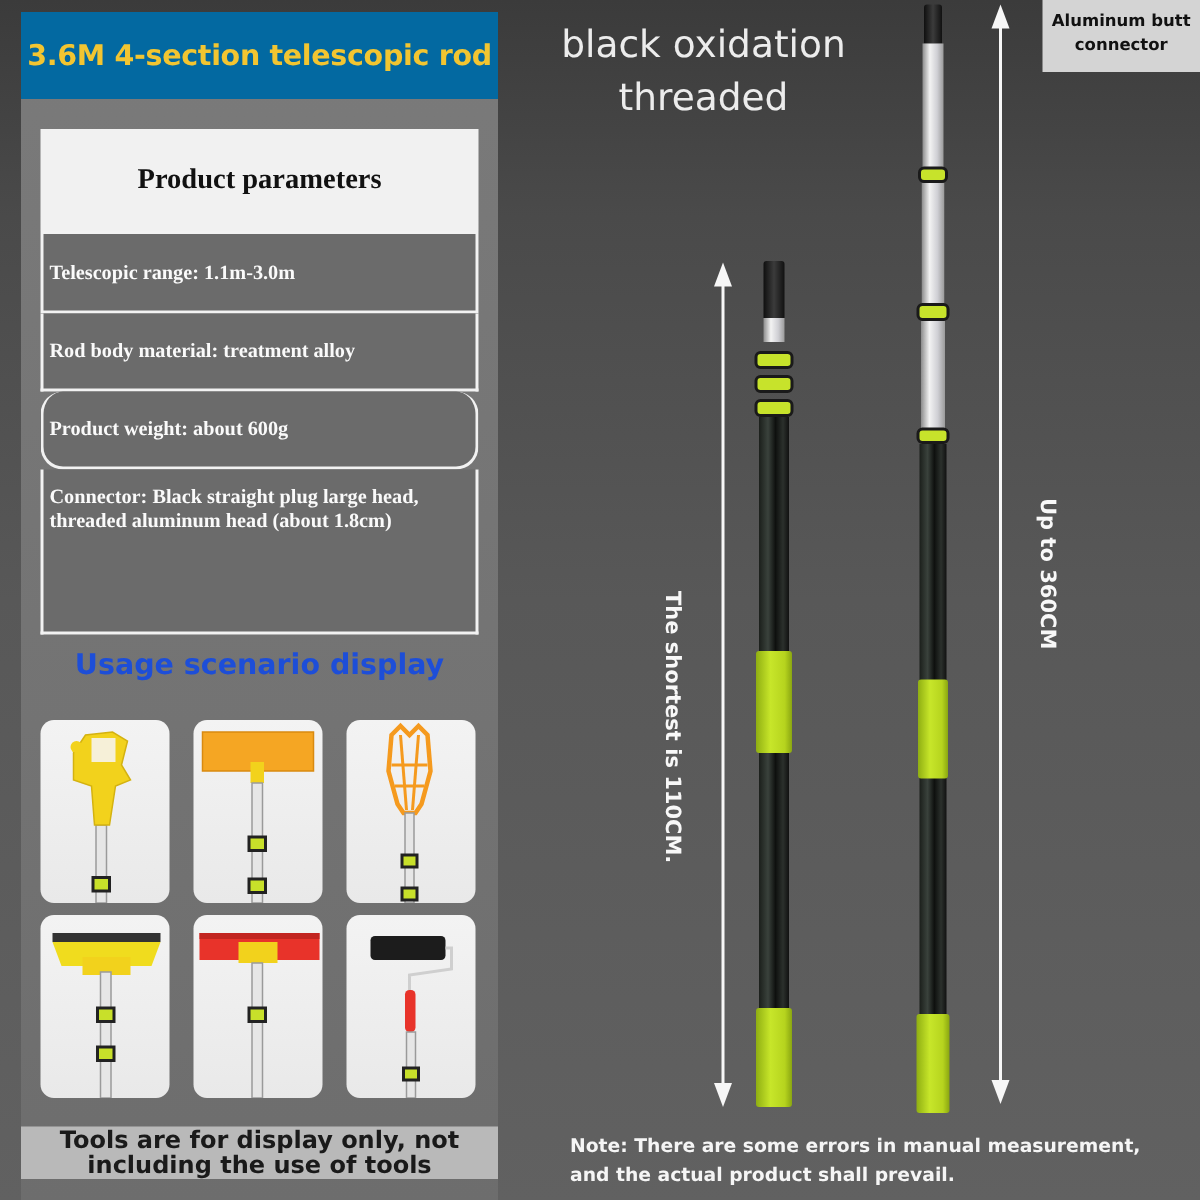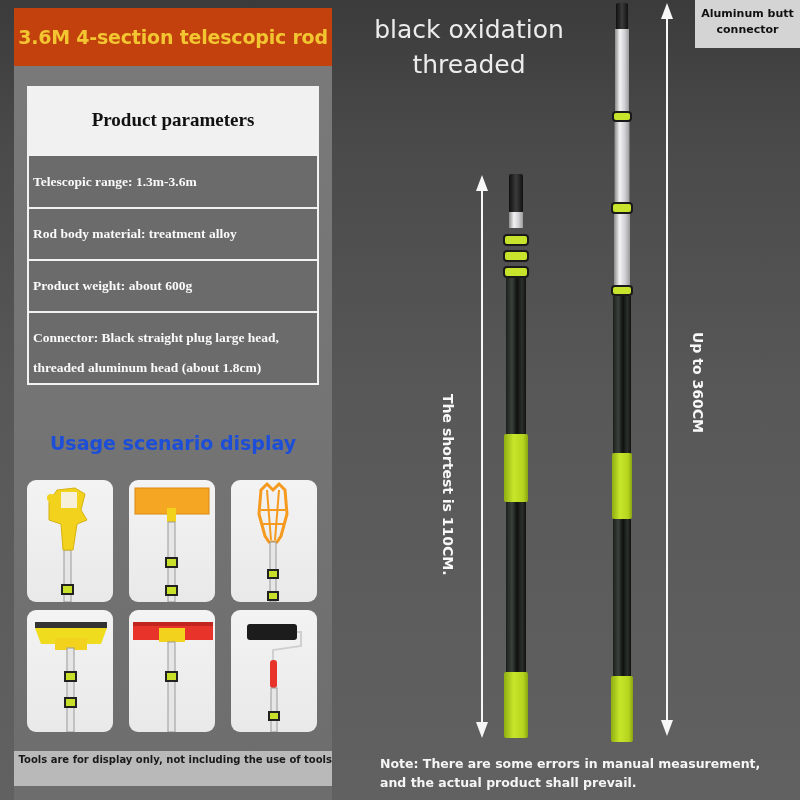--- a/index.html
+++ b/index.html
@@ -8,21 +8,21 @@
     position: relative;
     font-family: "DejaVu Sans", sans-serif;
     background: linear-gradient(180deg, #3b3b3b 0%, #4a4a4a 18%, #585858 50%, #616161 100%);
   }
   .left-panel {
     position: absolute; left: 14px; top: 8px; width: 318px; height: 792px;
     background: linear-gradient(180deg, #7a7a7a 0%, #737373 60%, #6d6d6d 100%);
   }
   .title-bar {
     position: absolute; left: 14px; top: 8px; width: 318px; height: 58px;
-    background: #c2410c;
+    background: #0369a1;
     display: flex; align-items: center; justify-content: center;
   }
   .title-bar span {
     color: #f2c531; font-weight: bold; font-size: 19px; letter-spacing: -0.2px;
   }
   .params {
     position: absolute; left: 27px; top: 86px; width: 292px; height: 326px; font-family: Liberation Serif, serif;
   }
   .params-head {
     height: 68px; background: #f1f1f1;
@@ -31,38 +31,38 @@
   }
   .param-row {
     border: 2px solid #f2f2f2; border-top: none;
     background: #6b6b6b;
     color: #fafafa; font-weight: bold; font-size: 13.5px;
     padding: 0 4px; display: flex; align-items: center;
   }
   .param-row.first { border-top: 2px solid #f2f2f2; }
   .param-row.r1 { height: 55px; }
   .param-row.r2 { height: 52px; }
-  .param-row.r3 { height: 52px; }
-  .param-row.r4 { height: 72px; align-items: flex-start; padding-top: 10px; line-height: 30px; }
+  .param-row.r3 { height: 52px; border-radius: 15px; }
+  .param-row.r4 { height: 110px; align-items: flex-start; padding-top: 10px; line-height: 16px; }
   .usage-title {
     position: absolute; left: 14px; top: 432px; width: 318px; text-align: center;
     color: #1d4ed8; font-weight: bold; font-size: 19px;
   }
   .grid {
     position: absolute; left: 27px; top: 480px; width: 290px;
   }
   .tile {
     position: absolute; width: 86px; height: 122px; border-radius: 9px;
     background: linear-gradient(180deg, #f3f3f3, #e9e9e9);
     overflow: hidden;
   }
   .disclaimer {
     position: absolute; left: 14px; top: 751px; width: 318px; height: 35px;
     background: #b9b9b9;
-    color: #1a1a1a; font-weight: bold; font-size: 10px; text-align: right; line-height: 17px;
+    color: #1a1a1a; font-weight: bold; font-size: 16px; text-align: center; line-height: 17px;
     padding-top: 0px;
   }
   .oxidation {
     position: absolute; left: 362px; top: 12px; width: 214px; text-align: center;
     color: #ececec; font-size: 25px; line-height: 35px;
   }
   .butt-label {
     position: absolute; left: 695px; top: 0; width: 105px; height: 48px;
     background: #d4d4d4; color: #111; font-weight: bold; font-size: 11px;
     text-align: center; line-height: 16px; padding-top: 6px;
@@ -92,21 +92,21 @@
 <body>
 
 <div class="left-panel"></div>
 
 <div class="title-bar">
   <span>3.6M 4-section telescopic rod</span>
 </div>
 
 <div class="params">
   <div class="params-head">Product parameters</div>
-  <div class="param-row first r1">Telescopic range: 1.3m-3.6m</div>
+  <div class="param-row first r1">Telescopic range: 1.1m-3.0m</div>
   <div class="param-row r2">Rod body material: treatment alloy</div>
   <div class="param-row r3">Product weight: about 600g</div>
   <div class="param-row r4">Connector: Black straight plug large head, threaded aluminum head (about 1.8cm)</div>
 </div>
 
 <div class="usage-title">Usage scenario display</div>
 
 <div class="grid">
 
   <div class="tile" style="left:0;top:0;">

